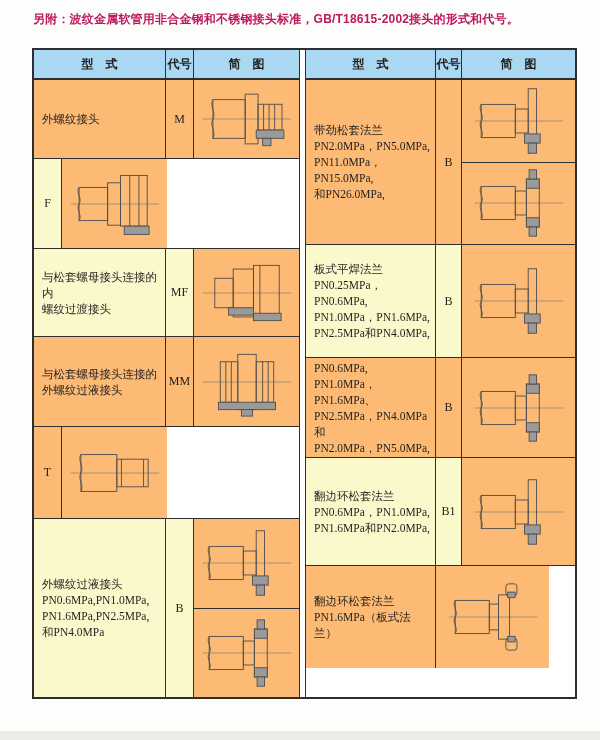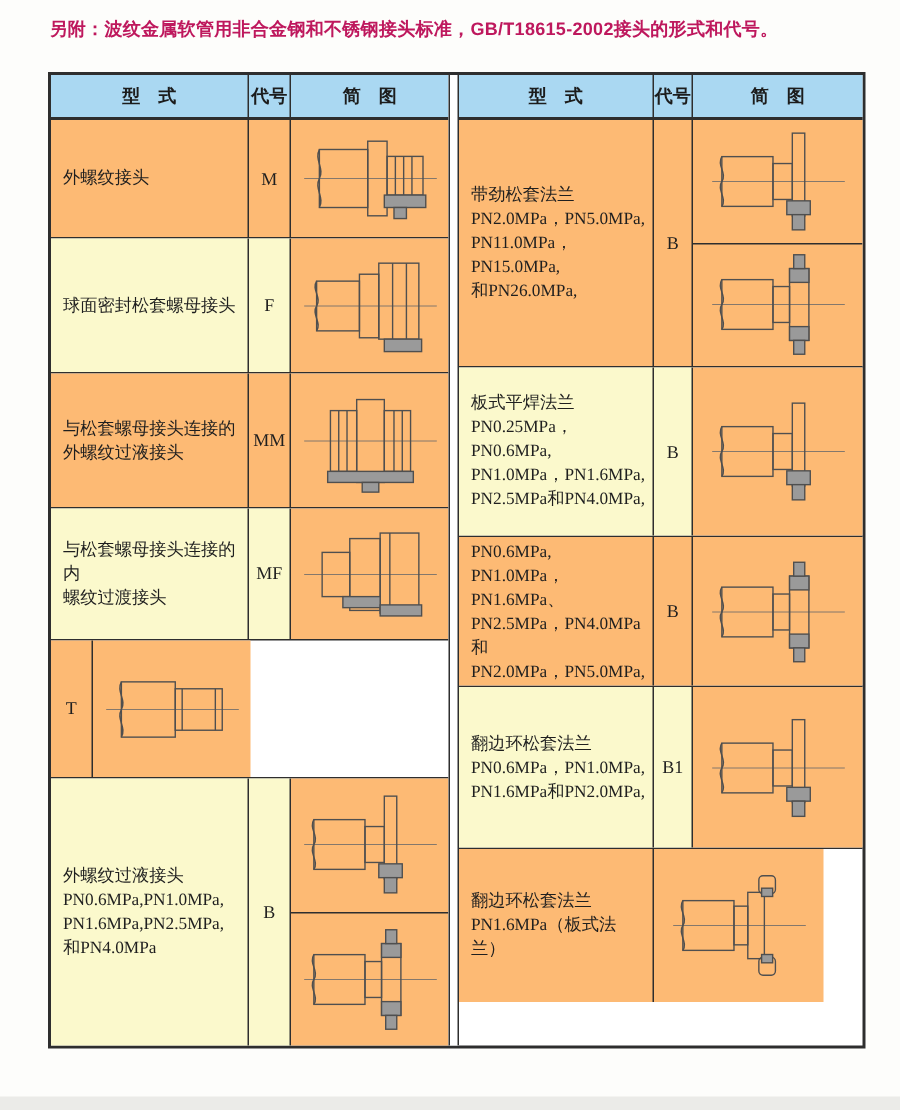--- a/index.html
+++ b/index.html
@@ -76,35 +76,53 @@
               <line x1="74" y1="22" x2="74" y2="50"></line>
               <line x1="80" y1="22" x2="80" y2="50"></line>
               <rect x="60" y="50" width="30" height="9" fill="#9a9a9a"></rect>
               <rect x="67" y="59" width="9" height="8" fill="#9a9a9a"></rect>
             </svg>
           </div>
         </div>
     </div>
 
     <div class="row" style="height:90px">
-      <div class="cell type w-type-l hl">
-          <div class="typetext">球面密封松套螺母接头</div>
-        </div>
       <div class="cell code w-code-l hl">F</div>
       <div class="cell w-diag-l end">
           <div class="diag">
             <svg viewBox="0 0 100 76" width="96" height="70" stroke="#4f4f4f" stroke-width="1" fill="none">
               <line x1="2" y1="38" x2="98" y2="38" stroke="#6a6a6a" stroke-width="0.6"></line>
               <path d="M11 20 c-4 6 4 12 0 18 c-4 6 4 12 0 18"></path>
               <rect x="11" y="20" width="31" height="36"></rect>
               <rect x="42" y="15" width="14" height="46"></rect>
               <rect x="56" y="7" width="29" height="55"></rect>
               <line x1="66" y1="7" x2="66" y2="62"></line>
               <line x1="76" y1="7" x2="76" y2="62"></line>
               <rect x="60" y="62" width="27" height="9" fill="#9a9a9a"></rect>
+            </svg>
+          </div>
+        </div>
+    </div>
+
+    <div class="row" style="height:88px">
+      <div class="cell type w-type-l hl">
+          <div class="typetext">与松套螺母接头连接的内
+螺纹过渡接头</div>
+        </div>
+      <div class="cell code w-code-l hl">MF</div>
+      <div class="cell w-diag-l end">
+          <div class="diag">
+            <svg viewBox="0 0 100 76" width="96" height="70" stroke="#4f4f4f" stroke-width="1" fill="none">
+              <line x1="2" y1="38" x2="98" y2="38" stroke="#6a6a6a" stroke-width="0.6"></line>
+              <rect x="15" y="22" width="20" height="32"></rect>
+              <rect x="35" y="12" width="22" height="52"></rect>
+              <rect x="57" y="8" width="28" height="58"></rect>
+              <line x1="64" y1="8" x2="64" y2="66"></line>
+              <rect x="30" y="54" width="27" height="8" fill="#9a9a9a"></rect>
+              <rect x="57" y="60" width="30" height="8" fill="#9a9a9a"></rect>
             </svg>
           </div>
         </div>
     </div>
 
     <div class="row" style="height:90px">
       <div class="cell type w-type-l">
           <div class="typetext">与松套螺母接头连接的
 外螺纹过液接头</div>
         </div>
@@ -115,41 +133,20 @@
               <line x1="2" y1="38" x2="98" y2="38" stroke="#6a6a6a" stroke-width="0.6"></line>
               <rect x="21" y="16" width="19" height="44"></rect>
               <rect x="40" y="8" width="20" height="60"></rect>
               <rect x="60" y="16" width="19" height="44"></rect>
               <line x1="27" y1="16" x2="27" y2="60"></line>
               <line x1="33" y1="16" x2="33" y2="60"></line>
               <line x1="67" y1="16" x2="67" y2="60"></line>
               <line x1="73" y1="16" x2="73" y2="60"></line>
               <rect x="19" y="60" width="62" height="8" fill="#9a9a9a"></rect>
               <rect x="44" y="68" width="12" height="7" fill="#9a9a9a"></rect>
-            </svg>
-          </div>
-        </div>
-    </div>
-
-    <div class="row" style="height:88px">
-      <div class="cell type w-type-l hl">
-          <div class="typetext">与松套螺母接头连接的内
-螺纹过渡接头</div>
-        </div>
-      <div class="cell code w-code-l hl">MF</div>
-      <div class="cell w-diag-l end">
-          <div class="diag">
-            <svg viewBox="0 0 100 76" width="96" height="70" stroke="#4f4f4f" stroke-width="1" fill="none">
-              <line x1="2" y1="38" x2="98" y2="38" stroke="#6a6a6a" stroke-width="0.6"></line>
-              <rect x="15" y="22" width="20" height="32"></rect>
-              <rect x="35" y="12" width="22" height="52"></rect>
-              <rect x="57" y="8" width="28" height="58"></rect>
-              <line x1="64" y1="8" x2="64" y2="66"></line>
-              <rect x="30" y="54" width="27" height="8" fill="#9a9a9a"></rect>
-              <rect x="57" y="60" width="30" height="8" fill="#9a9a9a"></rect>
             </svg>
           </div>
         </div>
     </div>
 
     <div class="row" style="height:92px">
       <div class="cell code w-code-l">T</div>
       <div class="cell w-diag-l end">
           <div class="diag">
             <svg viewBox="0 0 100 76" width="96" height="70" stroke="#4f4f4f" stroke-width="1" fill="none">

